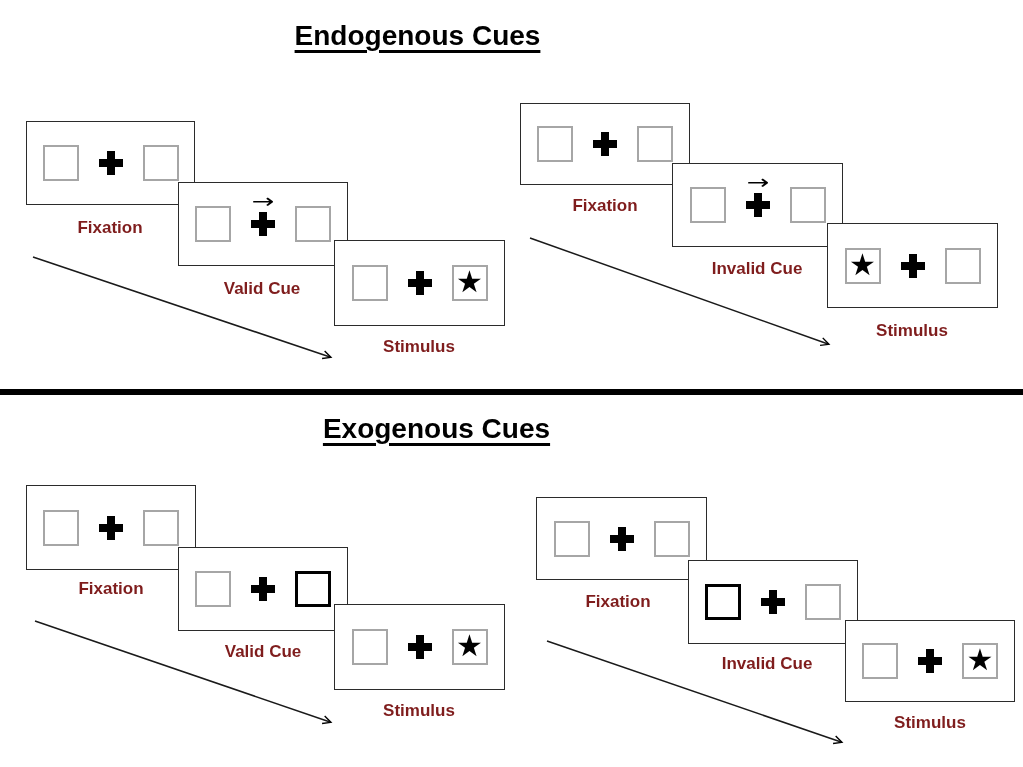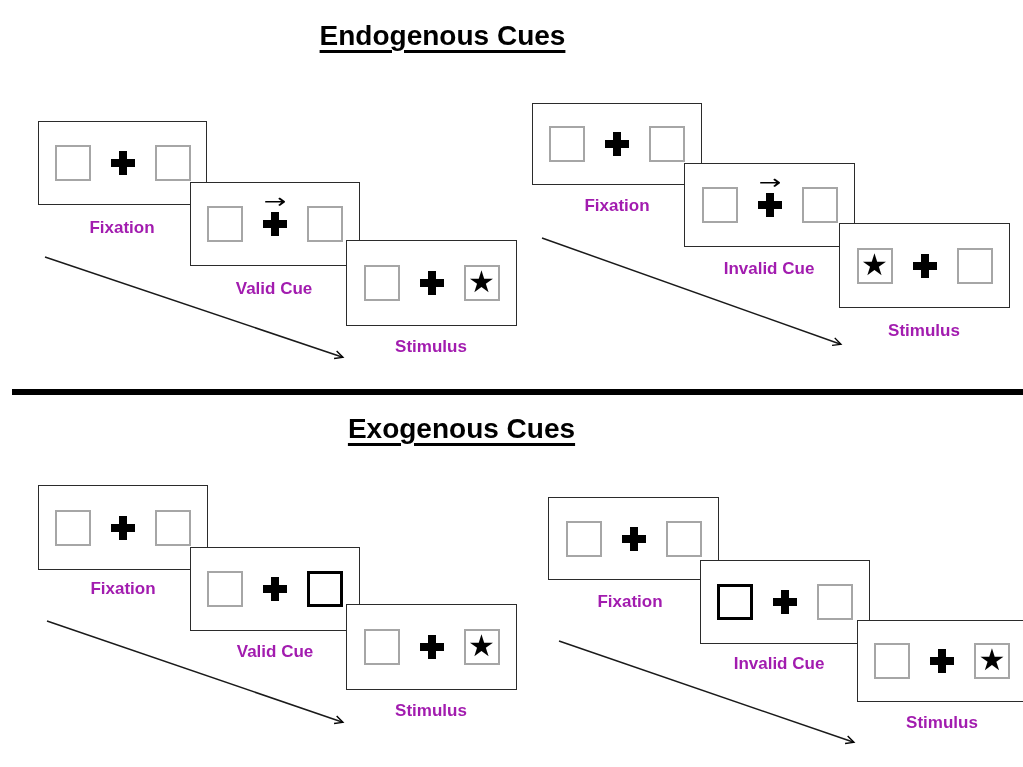--- a/index.html
+++ b/index.html
@@ -1,20 +1,20 @@
 <!DOCTYPE html>
 <html><head>
 <meta charset="utf-8">
 <style>
   html,body{margin:0;padding:0;}
   body{
     width:1023px;height:767px;position:relative;background:#ffffff;
     font-family:"Liberation Sans",sans-serif;color:#000;overflow:hidden;
   }
-  .stage{position:absolute;left:12px;top:0;width:835px;height:767px;padding-left:26px;}
+  .stage{position:absolute;left:0;top:0;width:835px;height:767px;}
   .title{
     position:absolute;left:0;width:100%;text-align:center;
     font-size:28px;font-weight:bold;color:#000;
   }
   .title span{
     text-decoration:underline;text-decoration-thickness:3px;text-underline-offset:5px;
   }
   .divider{position:absolute;left:0;width:1023px;height:6px;background:#000;}
   .panel{
     position:absolute;background:#fff;border:1px solid #2b2b2b;
@@ -37,21 +37,21 @@
   .plus{position:relative;width:24px;height:24px;display:inline-block;}
   .plus::before{content:"";position:absolute;left:0;top:8px;width:24px;height:8px;background:#000;}
   .plus::after{content:"";position:absolute;left:8px;top:0;width:8px;height:24px;background:#000;}
   .cue-arrow{
     position:absolute;top:-21px;left:50%;
     transform:translateX(-50%) scaleX(1.35);
     font-family:"DejaVu Sans",sans-serif;font-size:20px;line-height:1;color:#000;
   }
   .label{
     position:absolute;width:160px;text-align:center;
-    font-size:17px;font-weight:bold;color:#a21caf;z-index:1;
+    font-size:17px;font-weight:bold;color:#7f1d1d;z-index:1;
   }
   .arrows{position:absolute;left:0;top:0;width:1023px;height:767px;z-index:0;pointer-events:none;}
   .z1{z-index:2}.z2{z-index:3}.z3{z-index:4}
 </style>
 </head>
 <body>
 
 <div class="stage">
 
   <svg class="arrows" width="1023" height="767" viewBox="0 0 1023 767">

